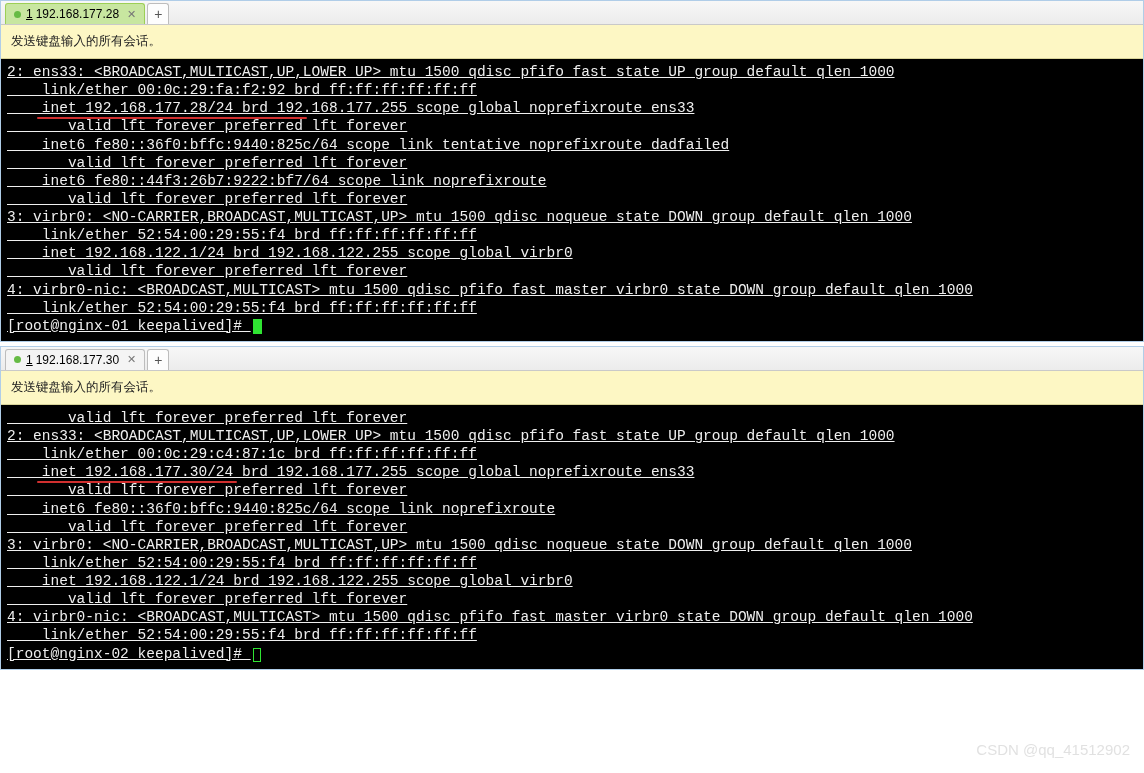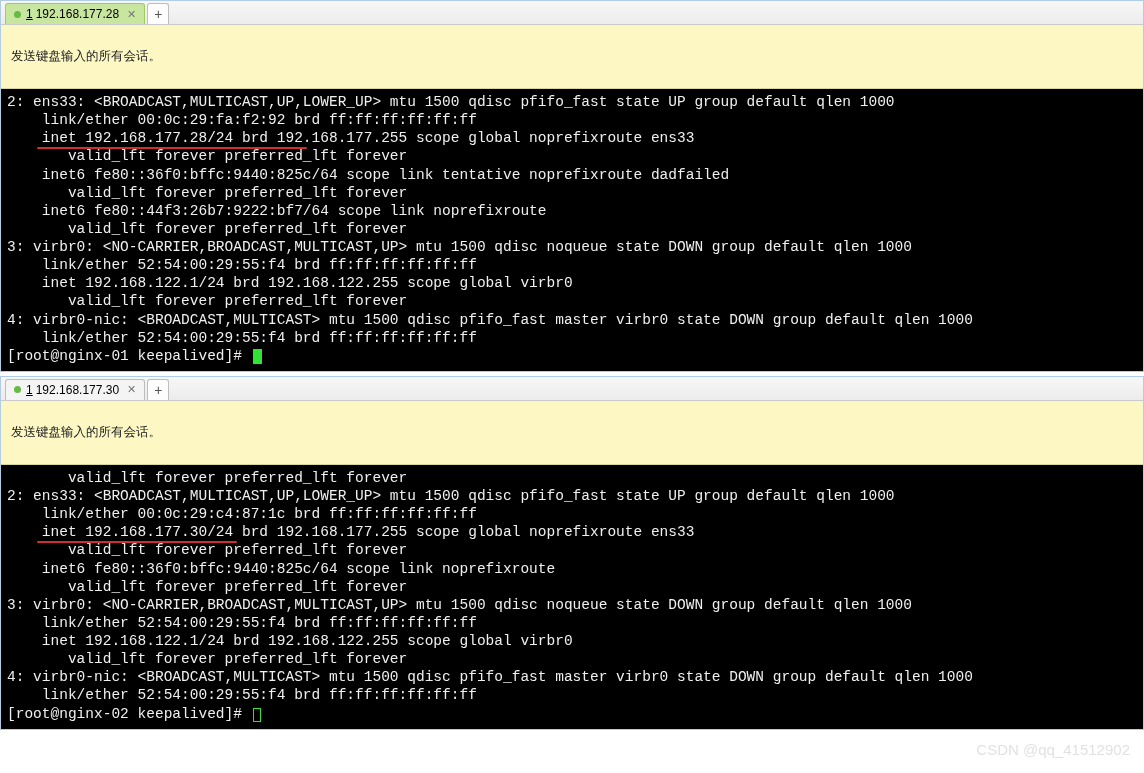--- a/index.html
+++ b/index.html
@@ -56,36 +56,36 @@
   .tab.addtab {
     width: 22px;
     justify-content: center;
     font-size: 14px;
     color: #555;
     background:#fdfdfd;
   }
   .notice {
     background: #fdf7c4;
     border-bottom: 1px solid #d9d49a;
-    padding: 23px 10px;
+    padding: 8px 10px;
     font-size: 12.5px;
     color: #222;
   }
   .terminal {
     background: #000;
     color: #efefef;
     font-family: "Consolas","Courier New",monospace;
     font-size: 14.5px;
     line-height: 1.25;
     padding: 4px 6px 6px 6px;
     white-space: pre;
     overflow-x: hidden;
     position: relative;
   }
-  .terminal .line { display:block; }
+  .terminal .line { display:block;text-decoration:underline; }
   .cursor {
     display:inline-block;
     width: 9px; height: 15px;
     background: #2fe432;
     vertical-align: text-bottom;
     margin-left: 2px;
   }
   .cursor.outline {
     background: transparent;
     border: 1px solid #2fe432;

